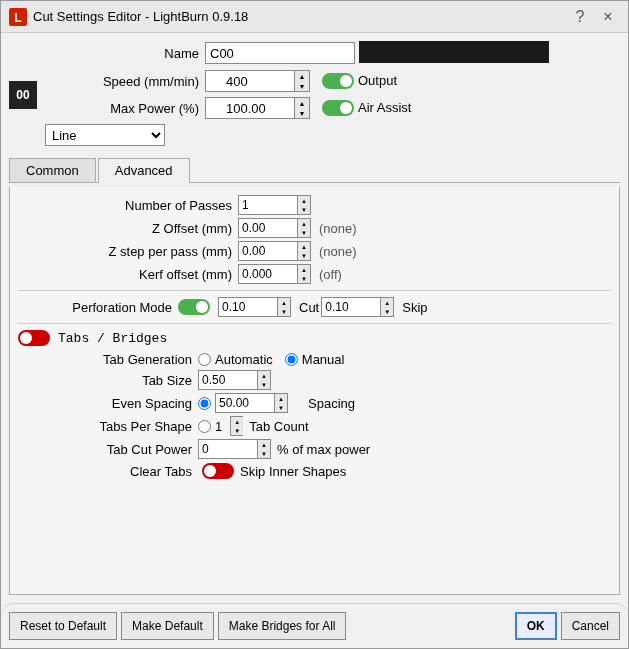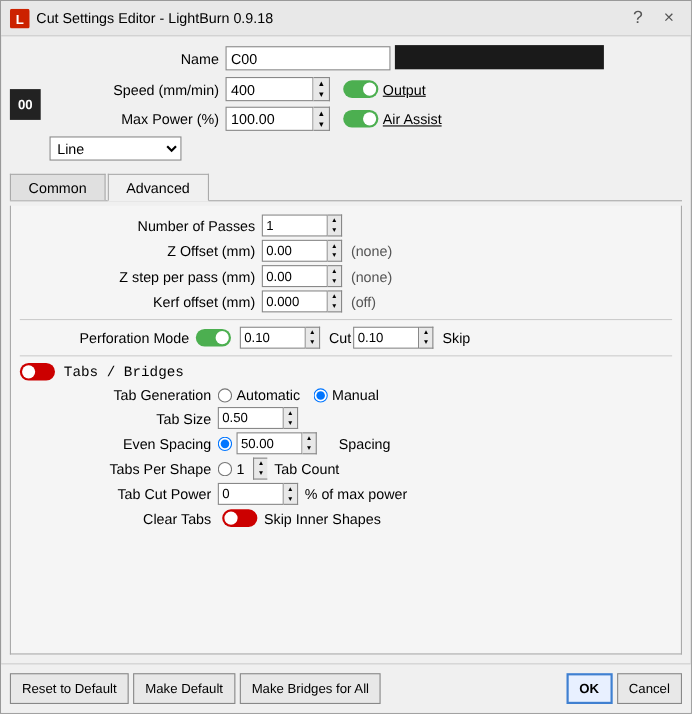--- a/index.html
+++ b/index.html
@@ -96,23 +96,23 @@
       width: 150px;
     }
     .spinbox {
       display: flex;
       align-items: center;
     }
     .spinbox input {
       height: 22px;
       border: 1px solid #888;
       background: #fff;
-      padding: 0 4px;
+      padding: 0 20px;
       font-size: 13px;
-      width: 80px;
+      width: 90px;
     }
     .spinbox-arrows {
       display: flex;
       flex-direction: column;
       border: 1px solid #888;
       border-left: none;
       background: #e8e8e8;
       height: 22px;
     }
     .spinbox-arrows button {
@@ -124,24 +124,23 @@
       width: 14px;
       padding: 0;
       display: flex;
       align-items: center;
       justify-content: center;
       line-height: 1;
     }
 
     .toggle-green {
       display: inline-flex;
-      align-items: center;
+      align-items: flex-start;
       gap: 4px;
       margin-left: 12px;
-      text-decoration: underline;
     }
     .toggle-switch {
       width: 32px;
       height: 16px;
       background: #4CAF50;
       border-radius: 8px;
       position: relative;
       cursor: pointer;
     }
     .toggle-switch::after {
@@ -242,20 +241,21 @@
     }
 
     
     .button-bar {
       display: flex;
       padding: 8px;
       gap: 4px;
       border-top: 1px solid #ccc;
       background: #f0f0f0;
       align-items: center;
+      border-radius: 13px;
     }
     .btn {
       height: 28px;
       border: 1px solid #888;
       background: #e8e8e8;
       cursor: pointer;
       font-size: 12px;
       padding: 0 10px;
       white-space: nowrap;
     }

